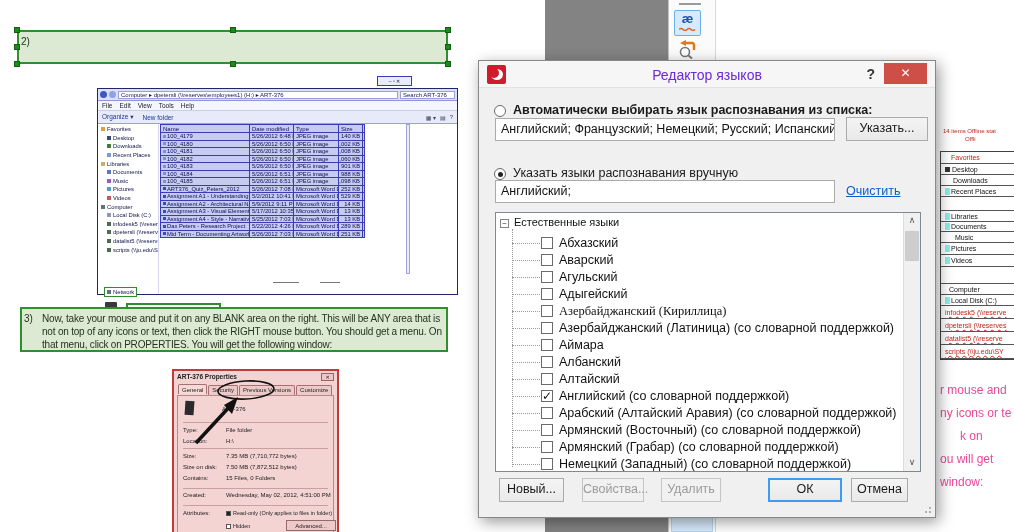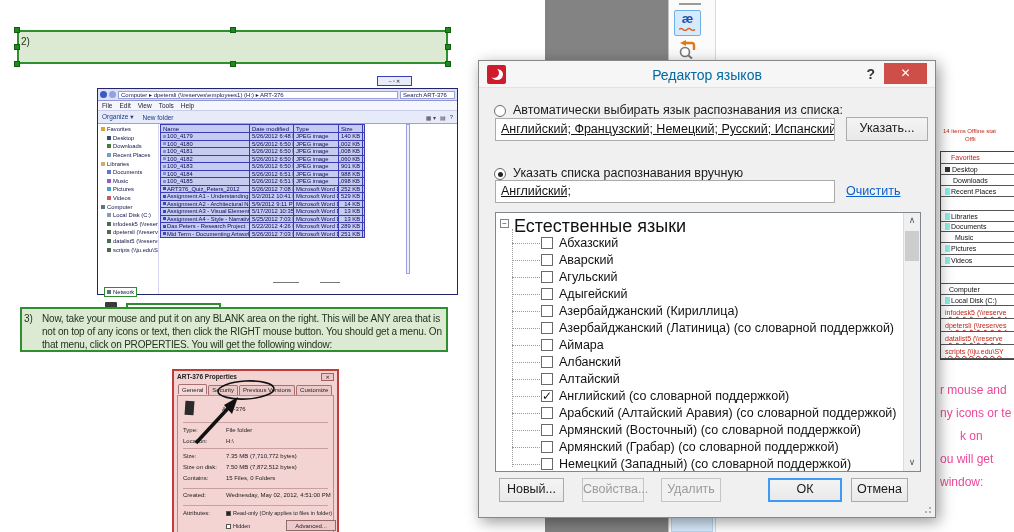--- a/index.html
+++ b/index.html
@@ -117,50 +117,50 @@
   .tp-row.red { color:#c22418; }
   .tp-row.wavy { text-decoration:underline wavy #c22418; }
   .chip { width:5px; height:7px; background:#86efe9; margin-right:1px; flex:none; }
   .tp-ico { width:5px; height:5px; background:#333; margin-right:2px; flex:none; }
   .tp-line { position:absolute; left:224px; font-size:12px; color:#ec4899; white-space:nowrap; }
 
   
   #lang-dialog { position:absolute; left:478px; top:60px; width:458px; height:458px; background:#f0f0f0;
                  border:1px solid #888; box-shadow:3px 4px 14px rgba(0,0,0,.4); }
   .dlg-titlebar { position:absolute; left:0; top:0; right:0; height:27px; background:#f6f6f6; border-bottom:1px solid #e2e2e2; }
-  .dlg-title { position:absolute; left:0; right:0; top:6px; text-align:center; font-size:14px; color:#0369a1; }
+  .dlg-title { position:absolute; left:0; right:0; top:6px; text-align:center; font-size:14px; color:#6d28d9; }
   .abbyy-logo { position:absolute; left:8px; top:4px; width:19px; height:19px; background:#cf1b2b; border-radius:2px; }
   .abbyy-logo::before { content:""; position:absolute; left:3.5px; top:4px; width:12px; height:11px; background:#fff; border-radius:50%; }
   .abbyy-logo::after { content:""; position:absolute; left:2px; top:3px; width:10px; height:10px; background:#cf1b2b; border-radius:50%; }
   .dlg-help { position:absolute; right:60px; top:5px; font-size:14px; font-weight:bold; color:#333; cursor:pointer; }
   .dlg-close { position:absolute; right:8px; top:2px; width:43px; height:21px; background:#cd4f47; color:#fff;
                text-align:center; font-size:12px; line-height:21px; cursor:pointer; }
   .radio { position:absolute; width:12px; height:12px; border:1px solid #6a6a6a; border-radius:50%; background:#fff; }
   .radio.sel::after { content:""; position:absolute; left:2.5px; top:2.5px; width:5px; height:5px; border-radius:50%; background:#222; }
   #radio-auto { left:15px; top:44px; }
   #radio-manual { left:15px; top:107px; }
   .dlg-label { position:absolute; font-size:12.5px; color:#1a1a1a; white-space:nowrap; }
-  #lbl-auto { left:34px; top:42px; }
+  #lbl-auto { left:34px; top:42px;font-weight:bold; }
   #lbl-manual { left:34px; top:105px; }
   .txtbox { position:absolute; background:#fff; border:1px solid #ababab; font-size:12.5px; line-height:21px;
-            padding:0 5px; white-space:nowrap; overflow:hidden; color:#111;text-decoration:underline; }
+            padding:0 5px; white-space:nowrap; overflow:hidden; color:#111; }
   #input-auto { left:16px; top:57px; width:340px; height:23px; }
   #input-manual { left:16px; top:119px; width:340px; height:23px; }
   .btn { position:absolute; background:linear-gradient(#f4f4f4,#e9e9e9); border:1px solid #ababab;
          font-size:12.5px; text-align:center; line-height:21px; color:#1a1a1a; cursor:pointer; }
   #btn-specify { left:367px; top:56px; width:82px; height:24px; }
   .link { position:absolute; color:#0b5fcb; text-decoration:underline; font-size:12.5px; cursor:pointer; }
   #link-clear { left:367px; top:123px; }
   #lang-list { position:absolute; left:16px; top:151px; width:426px; height:260px; background:#fff; border:1px solid #82888f; }
   #lang-tree { position:absolute; left:0; top:0; right:17px; bottom:0; overflow:hidden; }
   #lang-tree::before { content:""; position:absolute; left:16px; top:16px; height:238px; border-left:1px dotted #9a9a9a; }
   .tree-root { position:absolute; left:0; top:3px; height:17px; width:100%; }
   .expander { position:absolute; left:4px; top:3px; width:9px; height:9px; border:1px solid #848484; background:#fff;
               font-size:8px; line-height:7px; text-align:center; color:#333; }
-  .root-label { position:absolute; left:18px; top:0; font-size:18px; color:#111; }
+  .root-label { position:absolute; left:18px; top:0; font-size:11px; color:#111; }
   .lang-row { position:absolute; left:0; height:17px; width:100%; cursor:default; }
   .tree-stub { position:absolute; left:16px; top:8px; width:28px; border-top:1px dotted #9a9a9a; }
   .cb { position:absolute; left:45px; top:2px; width:12px; height:12px; border:1px solid #6a6a6a; background:#fff; }
   .cb.checked::after { content:"✓"; position:absolute; left:0; top:-2px; font-size:12px; font-weight:bold; color:#111; }
   .lang-label { position:absolute; left:63px; top:1px; font-size:12.5px; color:#111; white-space:nowrap; }
   #lang-scroll { position:absolute; right:0; top:0; width:17px; height:100%; background:#f0f0f0; border-left:1px solid #dcdcdc; }
   .scr-up, .scr-down { position:absolute; left:0; width:100%; height:16px; text-align:center; font-size:9px; color:#555; line-height:14px; cursor:pointer; }
   .scr-up { top:0; } .scr-down { bottom:0; }
   .scr-thumb { position:absolute; top:18px; left:1px; width:14px; height:30px; background:#cdcdcd; cursor:pointer; }
   #btn-new { left:20px; top:417px; width:65px; height:24px; }
@@ -681,21 +681,21 @@
       <span class="dlg-help">?</span>
       <span class="dlg-close">✕</span>
     </div>
 
     <span id="radio-auto" class="radio"></span>
     <span id="lbl-auto" class="dlg-label">Автоматически выбирать язык распознавания из списка:</span>
     <div id="input-auto" class="txtbox">Английский; Французский; Немецкий; Русский; Испанский</div>
     <div id="btn-specify" class="btn">Указать...</div>
 
     <span id="radio-manual" class="radio sel"></span>
-    <span id="lbl-manual" class="dlg-label">Указать списка распознавания вручную</span>
+    <span id="lbl-manual" class="dlg-label">Указать языки распознавания вручную</span>
     <div id="input-manual" class="txtbox">Английский;</div>
     <span id="link-clear" class="link">Очистить</span>
 
     <div id="lang-list">
       <div id="lang-tree">
         <div class="tree-root">
           <span class="expander">−</span>
           <span class="root-label">Естественные языки</span>
         </div>
         <div id="lang-rows">
@@ -712,21 +712,21 @@
             <div class="lang-row" style="top: 56px;">
               <span class="tree-stub"></span>
               <span class="cb"></span>
               <span class="lang-label">Агульский</span>
             </div>
             <div class="lang-row" style="top: 73px;">
               <span class="tree-stub"></span>
               <span class="cb"></span>
               <span class="lang-label">Адыгейский</span>
             </div>
-            <div class="lang-row" style="top: 90px;">
+            <div class="lang-row" style="top: 90px; font-family: Liberation Serif, serif;">
               <span class="tree-stub"></span>
               <span class="cb"></span>
               <span class="lang-label">Азербайджанский (Кириллица)</span>
             </div>
             <div class="lang-row" style="top: 107px;">
               <span class="tree-stub"></span>
               <span class="cb"></span>
               <span class="lang-label">Азербайджанский (Латиница) (со словарной поддержкой)</span>
             </div>
             <div class="lang-row" style="top: 124px;">

